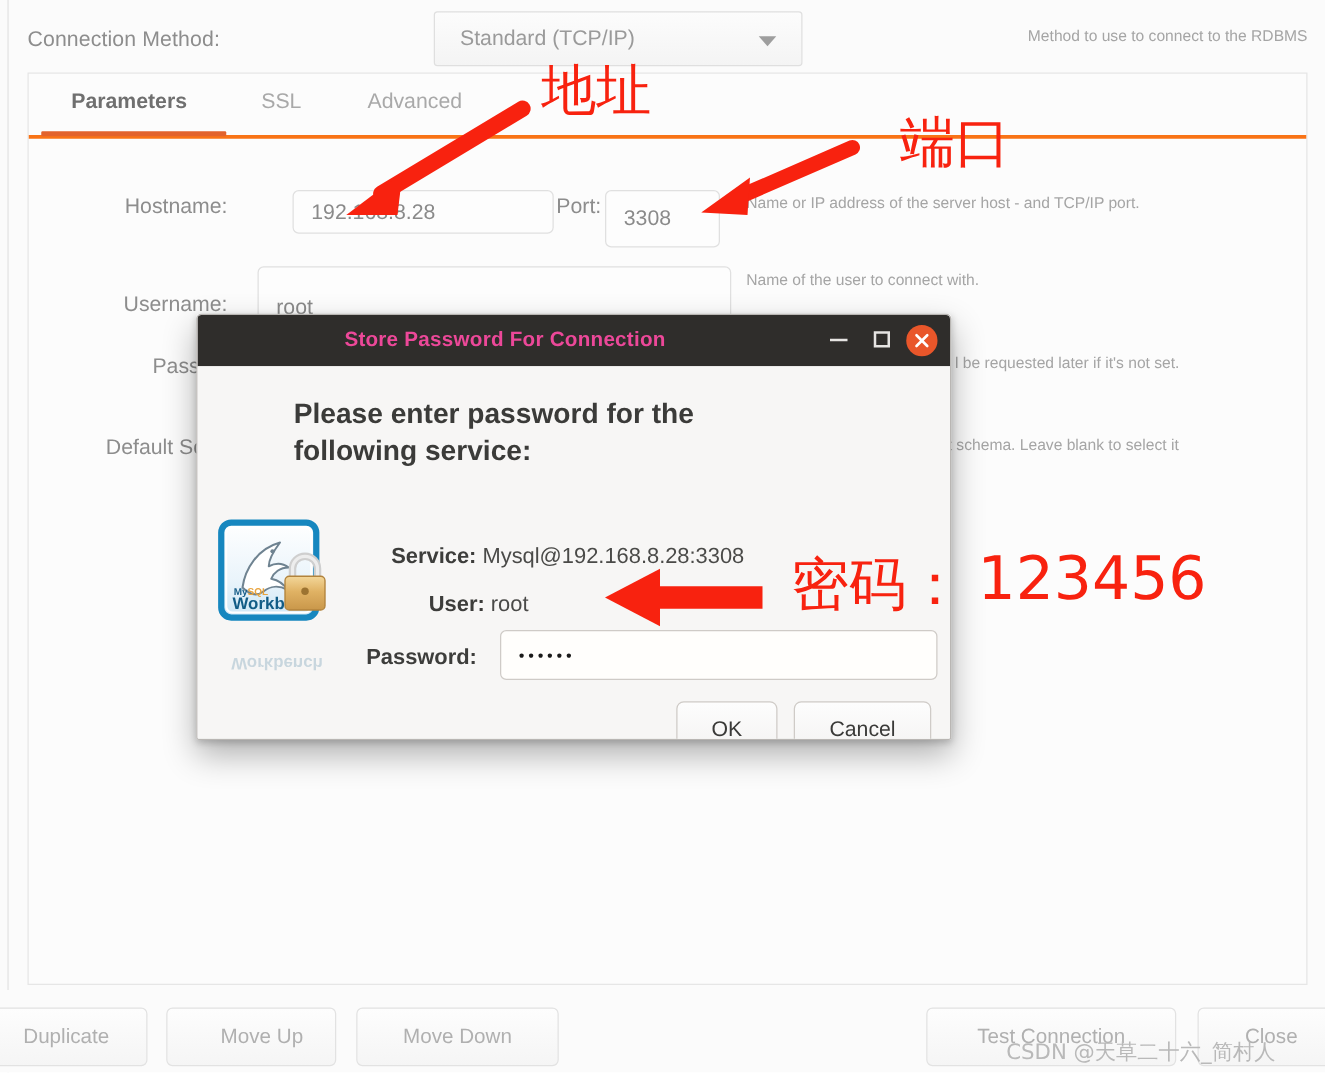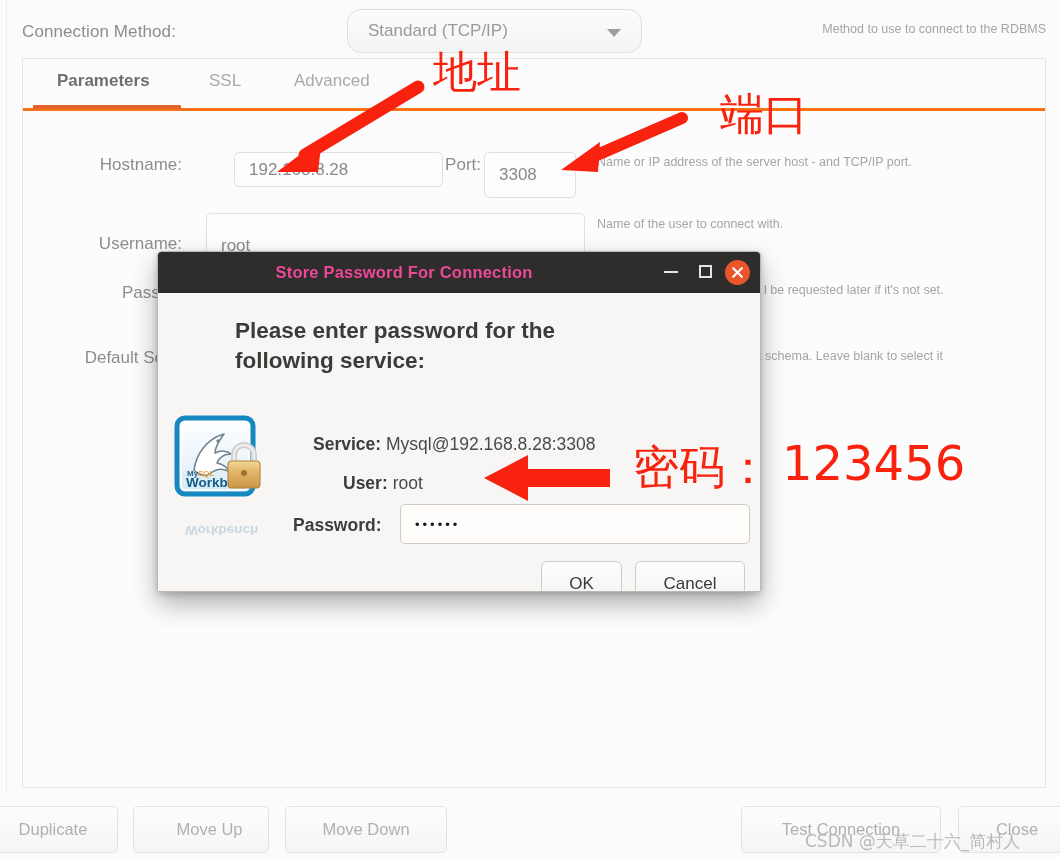--- a/index.html
+++ b/index.html
@@ -51,21 +51,21 @@
     font-size: 17px;
     color: #8d8d8d;
     letter-spacing: .1px;
   }
   .conn-method-select {
     position: absolute;
     left: 347px; top: 9px;
     width: 295px;
     height: 44px;
     border: 1px solid #dfdfdf;
-    border-radius: 14px;
+    border-radius: 3px;
     background: linear-gradient(#fcfcfc, #f4f4f4);
     box-sizing: border-box;
   }
   .conn-method-select .value {
     position: absolute;
     left: 20px; top: 11px;
     font-size: 17px;
     color: #9a9a9a;
   }
   .conn-method-select .caret {

